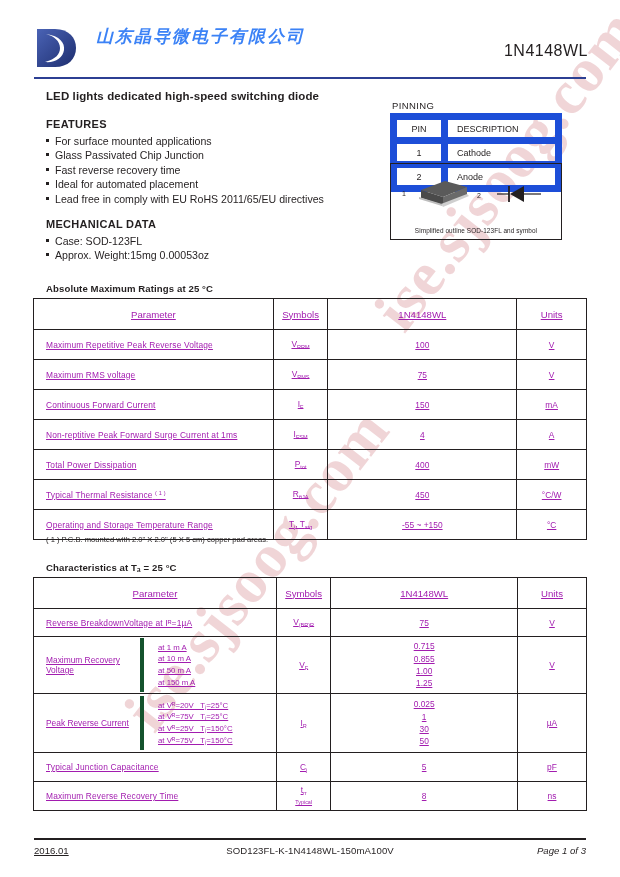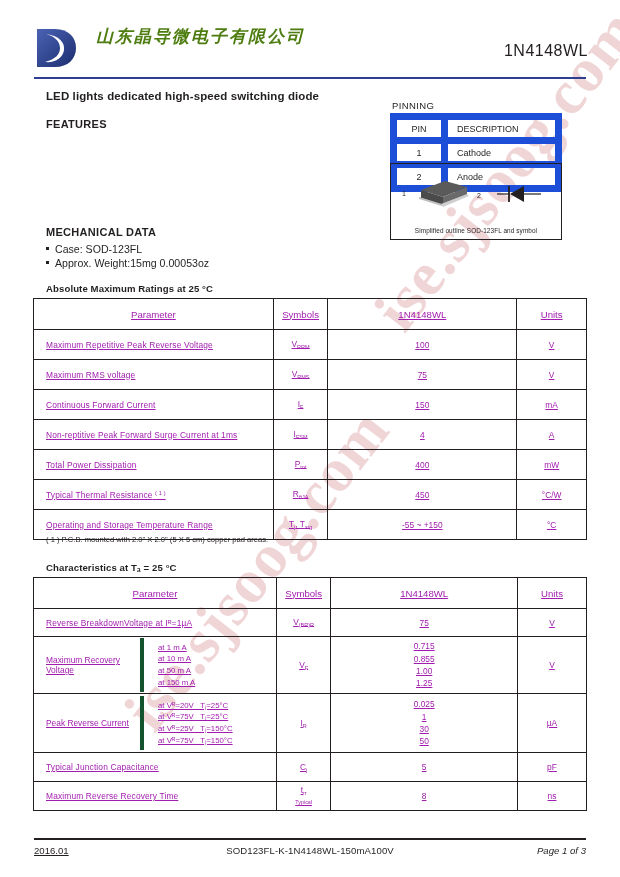--- a/index.html
+++ b/index.html
@@ -65,21 +65,21 @@
   #company-names {
     position: absolute;
     left: 96px; top: 26px;
   }
   #company-cn {
     font-family: "Liberation Serif", serif;
     font-weight: bold;
     font-style: italic;
     font-size: 17px;
     letter-spacing: 2px;
-    color: #4d7c0f;
+    color: #3b82f6;
     line-height: 21px;
   }
   #company-en {
     font-family: "Liberation Sans", sans-serif;
     font-weight: bold;
     font-style: italic;
     font-size: 16px;
     color: #231f20;
     line-height: 20px;
     letter-spacing: 0px;
@@ -112,21 +112,21 @@
     font-weight: bold;
     letter-spacing: 0.3px;
   }
   #features-block {
     position: absolute;
     left: 46px; top: 118px;
     width: 330px;
   }
   #mech-block {
     position: absolute;
-    left: 46px; top: 226px;
+    left: 46px; top: 218px;
     width: 330px;
   }
   .bullet-list { margin: 4px 0 0 0; padding: 0; list-style: none; }
   .bullet-list li {
     font-size: 10.6px;
     line-height: 14.4px;
     color: #231f20;
     padding-left: 9px;
     position: relative;
   }
@@ -311,20 +311,27 @@
       <div id="company-cn">山东晶导微电子有限公司</div>
     </div>
     <div id="part-number">1N4148WL</div>
     <div id="header-rule"></div>
   </div>
 
   <div id="subtitle">LED lights dedicated high-speed switching diode</div>
 
   <div id="features-block">
     <div class="section-heading">FEATURES</div>
+    <ul class="bullet-list">
+      <li>For surface mounted applications</li>
+      <li>Glass Passivated Chip Junction</li>
+      <li>Fast reverse recovery time</li>
+      <li>Ideal for automated placement</li>
+      <li>Lead free in comply with EU RoHS 2011/65/EU directives</li>
+    </ul>
   </div>
 
   <div id="mech-block">
     <div class="section-heading">MECHANICAL DATA</div>
     <ul class="bullet-list">
       <li>Case: SOD-123FL</li>
       <li>Approx. Weight:15mg   0.00053oz</li>
     </ul>
   </div>
 

